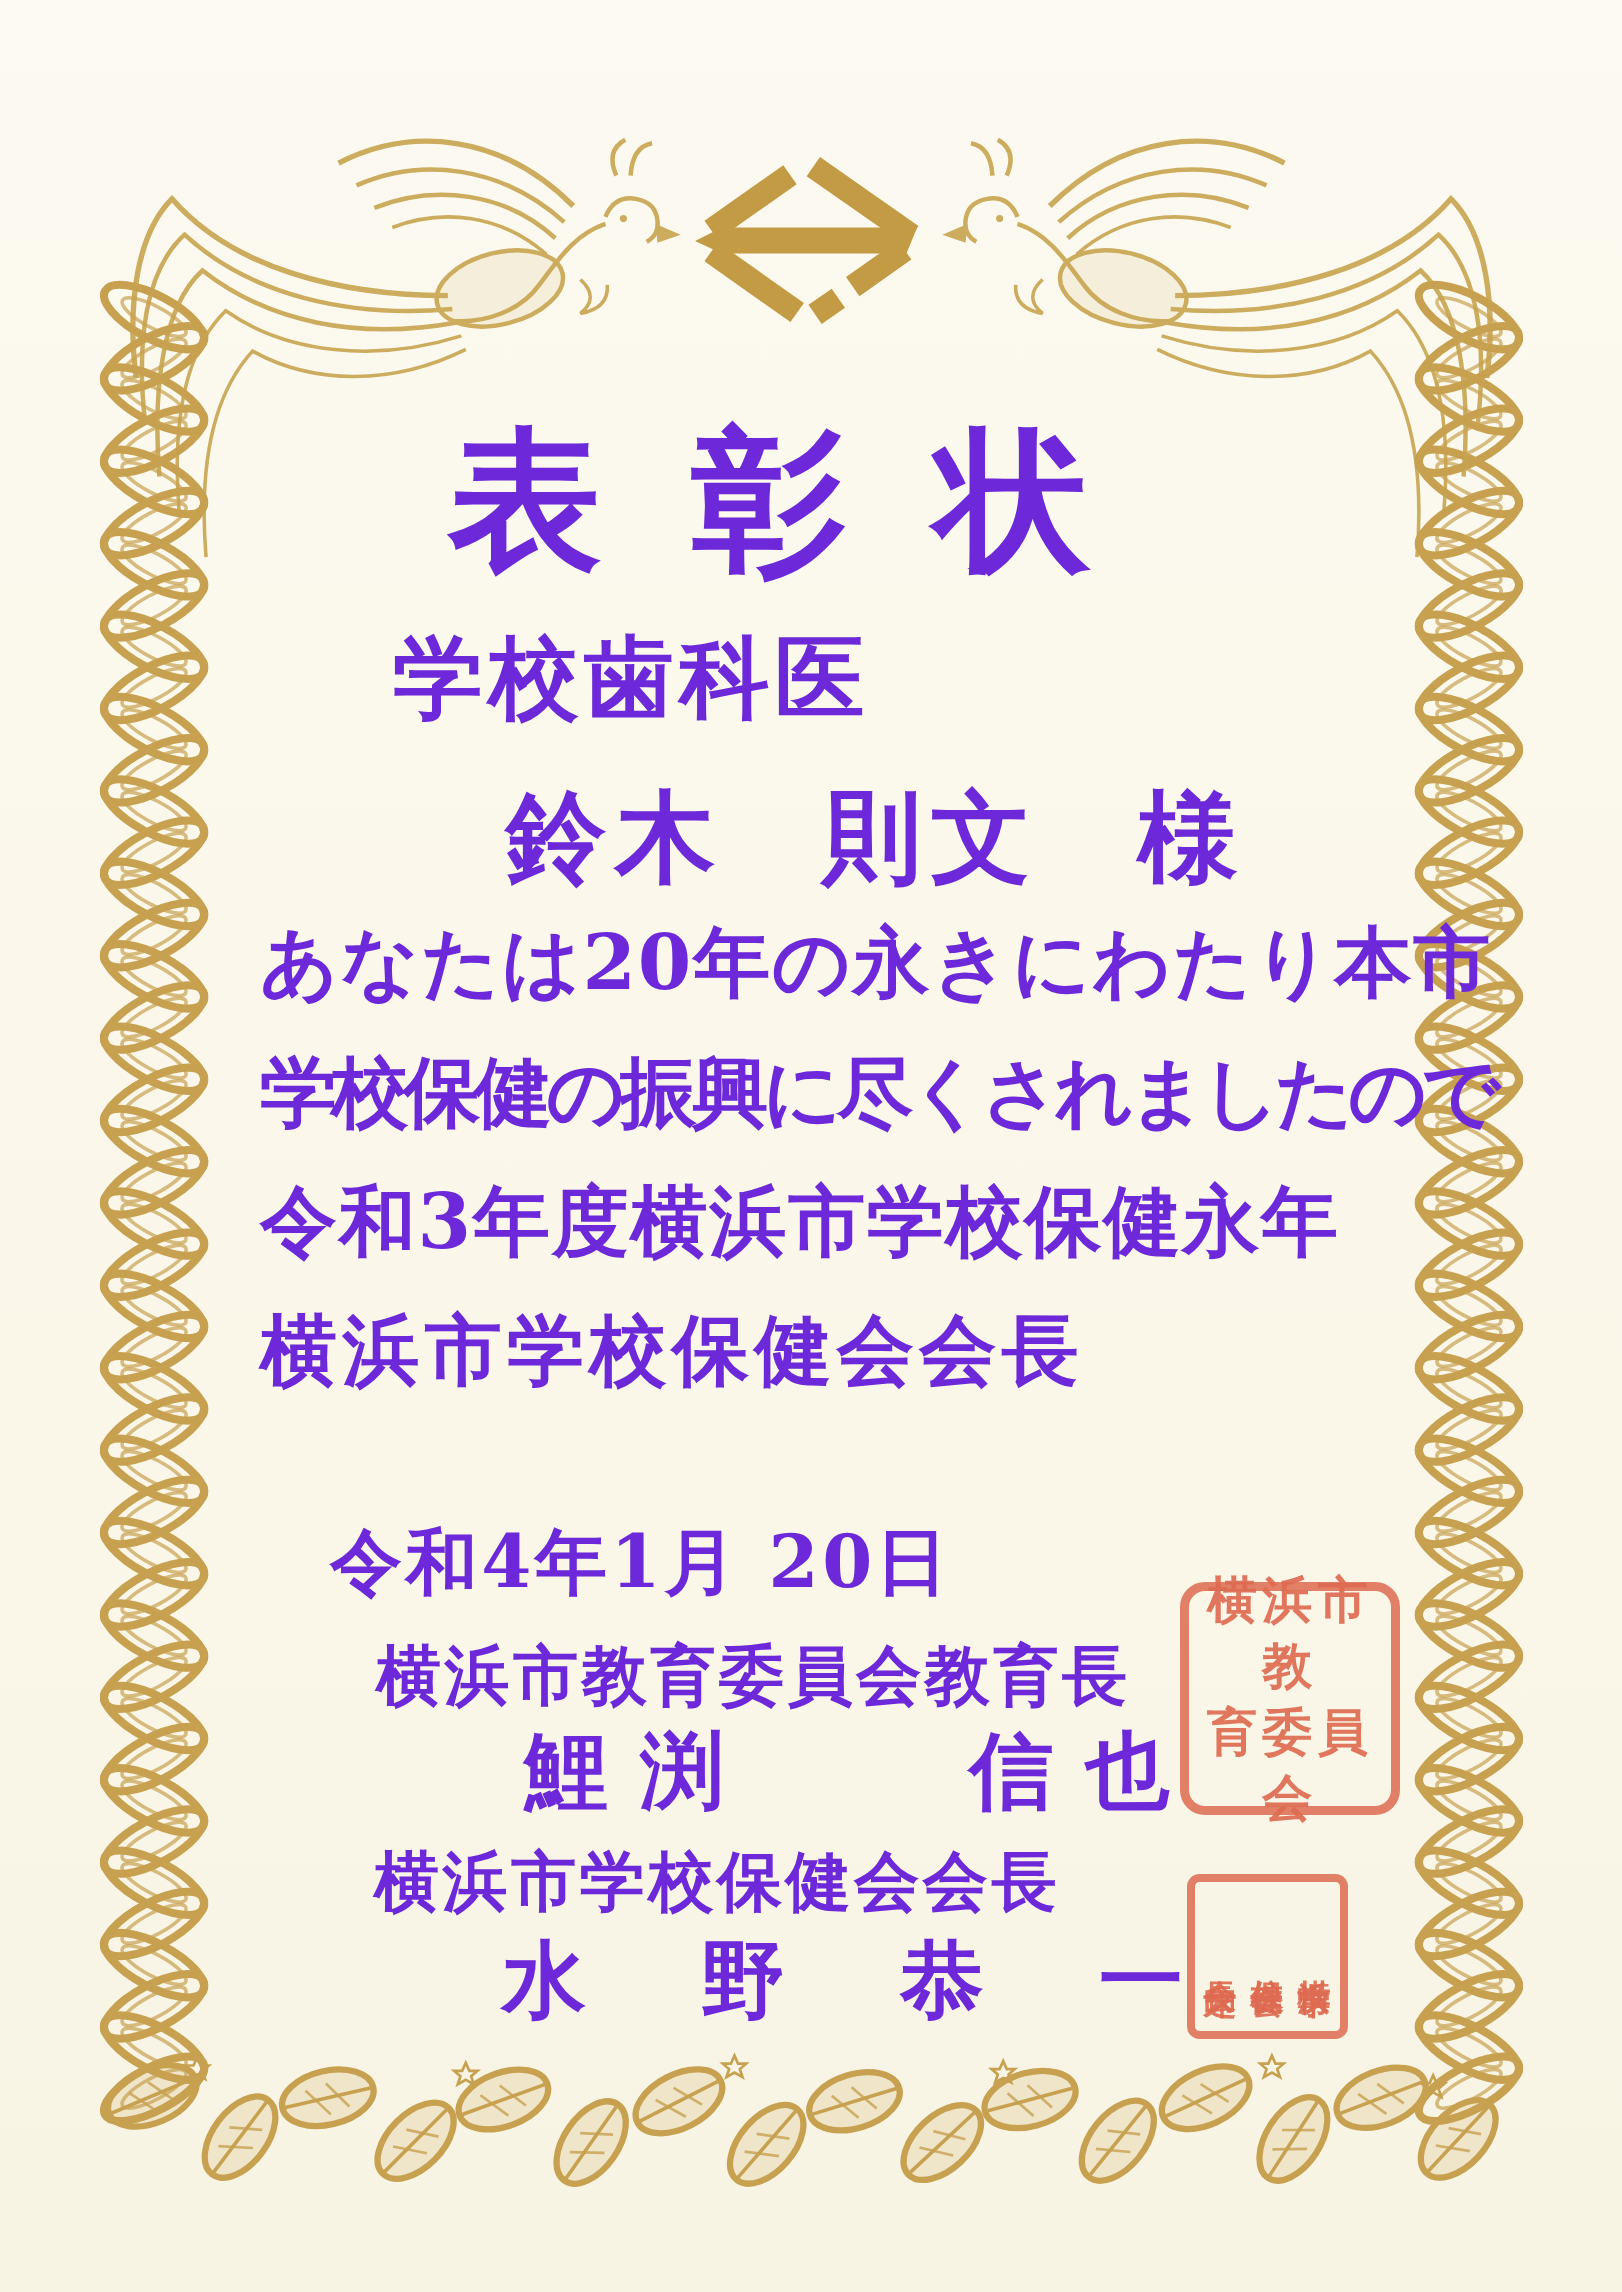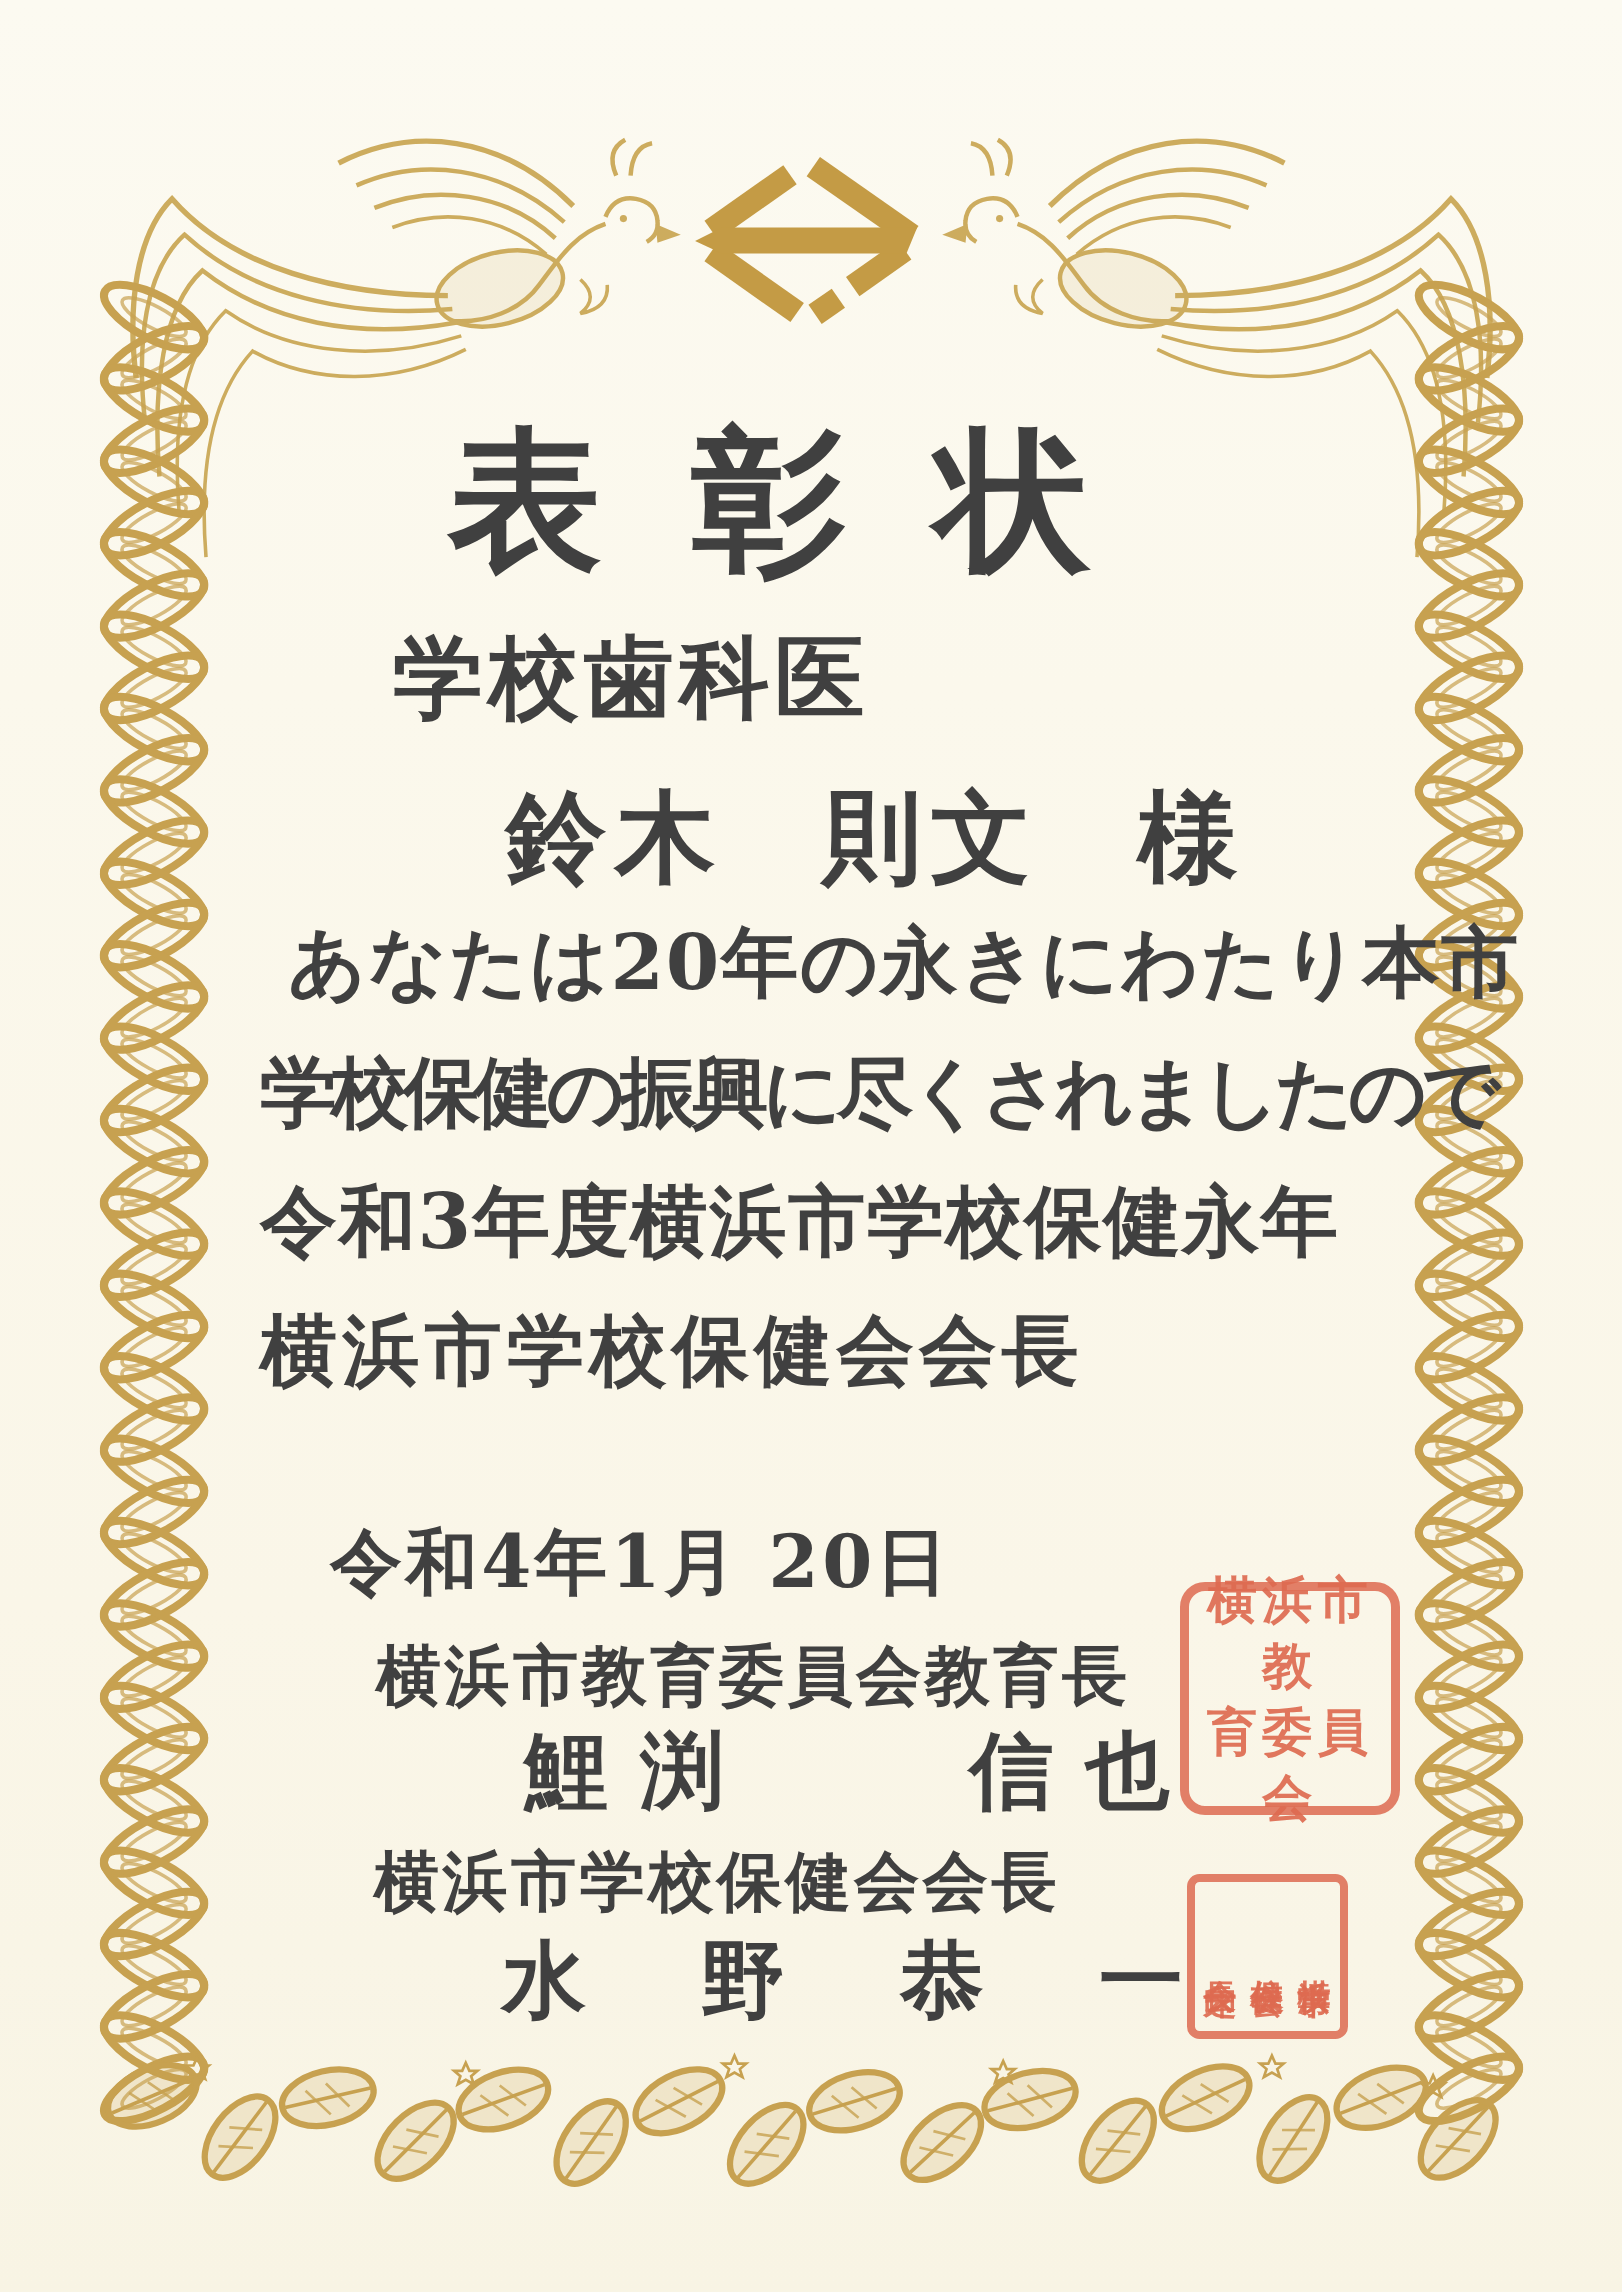--- a/index.html
+++ b/index.html
@@ -8,29 +8,29 @@
     background:#fbf8ec;
     font-family:"DejaVu Serif","Liberation Serif",serif;
   }
   .paper{
     position:absolute;inset:0;
     background:
       linear-gradient(180deg,#fcfaf1 0%,#fbf8ec 30%,#faf6e8 70%,#f8f4e4 100%);
   }
   .border-svg{position:absolute;left:0;top:0;width:1623px;height:2293px;}
   .ink{
-    position:absolute;white-space:nowrap;color:#404040;font-weight:bold;
+    position:absolute;white-space:nowrap;color:#6d28d9;font-weight:bold;
     font-family:"DejaVu Serif","Liberation Serif",serif;
     text-rendering:optimizeLegibility;
   }
   .cert-title   {left:448px; top:399px;  font-size:154px; letter-spacing:90px;}
   .recip-role   {left:345px; top:618px;  font-size:90px; letter-spacing:5.4px;margin-left:48px;}
   .recip-name   {left:506px; top:772px;  font-size:100px; letter-spacing:9px; word-spacing:54px;}
   .body-line    {left:260px; font-size:77px;}
-  .bl-0{top:912px; letter-spacing:1.8px;margin-left:28px;}
+  .bl-0{top:912px; letter-spacing:1.8px;}
   .bl-1{top:1042px; letter-spacing:-5.4px;}
   .bl-2{top:1171px; letter-spacing:1.8px;}
   .bl-3{top:1300px; letter-spacing:5.4px;}
   .issue-date   {left:330px; top:1515px; font-size:72px; letter-spacing:3.6px;}
   .issuer1-title{left:376px; top:1632px; font-size:65px; letter-spacing:3.6px;}
   .issuer1-name {left:524px; top:1715px; font-size:84px; letter-spacing:32px; word-spacing:152px;}
   .issuer2-title{left:374px; top:1838px; font-size:65px; letter-spacing:3.6px;}
   .issuer2-name {left:502px; top:1924px; font-size:84px; letter-spacing:115px;}
 
   .seal{

